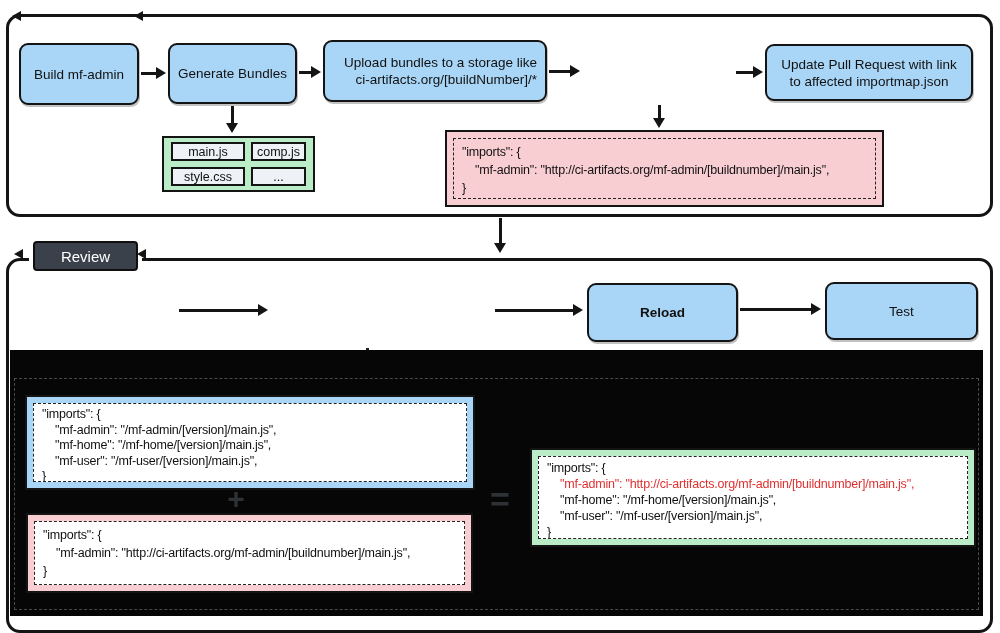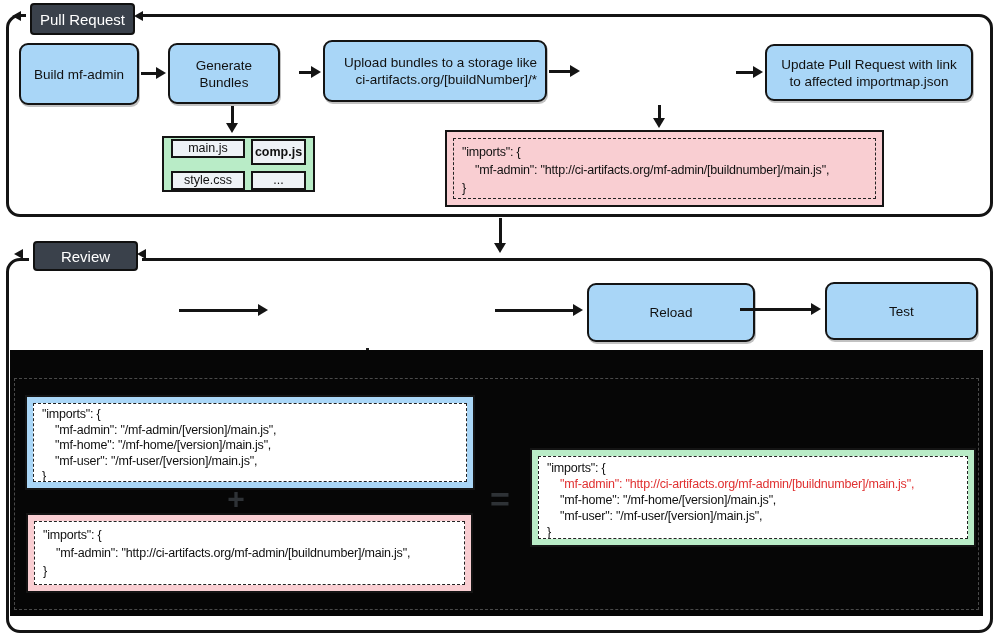--- a/index.html
+++ b/index.html
@@ -55,49 +55,46 @@
 </style>
 </head>
 <body>
 
 <div class="canvas">
 
   <div class="section" style="left:6px;top:14px;width:981px;height:197px;"></div>
 
   <div class="tri-left" style="left:12px;top:11px;"></div>
   <div class="tri-left" style="left:134px;top:11px;"></div>
-  <div class="sec-label" style="left:30px;top:3px;width:101px;height:28px;">
-    <span>Pull Request</span>
-  </div>
 
   <div class="step" style="left:19px;top:43px;width:120px;height:62px;">
     <span>Build mf-admin</span>
   </div>
-  <div class="step" style="left:168px;top:43px;width:112px;height:61px;">
+  <div class="step" style="left:168px;top:43px;width:129px;height:61px;">
     <span>Generate Bundles</span>
   </div>
   <div class="step" style="left:323px;top:40px;width:224px;height:62px;text-align:right;">
     <span>Upload bundles to a storage like ci-artifacts.org/[buildNumber]/*</span>
   </div>
   <div class="step" style="left:765px;top:44px;width:208px;height:57px;">
     <span>Update Pull Request with link to affected importmap.json</span>
   </div>
 
   <div class="ah" style="left:141px;top:72px;width:16px;"></div>
   <div class="ah" style="left:299px;top:71px;width:13px;"></div>
   <div class="ah" style="left:549px;top:70px;width:22px;"></div>
   <div class="ah" style="left:736px;top:71px;width:18px;"></div>
 
   <div class="av" style="left:231px;top:106px;height:18px;"></div>
 
   <div class="bundles" style="left:162px;top:136px;width:153px;height:56px;">
-    <div class="bundle-file" style="width:74px;height:19px;">
+    <div class="bundle-file" style="width:74px;height:19px;align-items:flex-end;">
       <span>main.js</span>
     </div>
-    <div class="bundle-file" style="width:55px;height:26px;font-weight:bold;">
+    <div class="bundle-file" style="width:55px;height:19px;">
       <span>comp.js</span>
     </div>
     <div class="bundle-file" style="width:74px;height:19px;">
       <span>style.css</span>
     </div>
     <div class="bundle-file" style="width:55px;height:19px;">
       <span>...</span>
     </div>
   </div>
 
@@ -114,21 +111,21 @@
   <div class="av" style="left:499px;top:218px;height:26px;"></div>
 
   <div class="section" style="left:6px;top:258px;width:981px;height:369px;"></div>
 
   <div class="tri-left" style="left:14px;top:249px;"></div>
   <div class="tri-left" style="left:137px;top:249px;"></div>
   <div class="sec-label" style="left:33px;top:241px;width:101px;height:26px;">
     <span>Review</span>
   </div>
 
-  <div class="step" style="left:587px;top:283px;width:168px;height:59px;">
+  <div class="step" style="left:587px;top:283px;width:151px;height:59px;font-weight:bold;">
     <span>Reload</span>
   </div>
   <div class="step" style="left:825px;top:282px;width:153px;height:58px;">
     <span>Test</span>
   </div>
 
   <div class="ah" style="left:179px;top:309px;width:80px;"></div>
   <div class="ah" style="left:495px;top:309px;width:79px;"></div>
   <div class="ah" style="left:740px;top:308px;width:72px;"></div>
 

